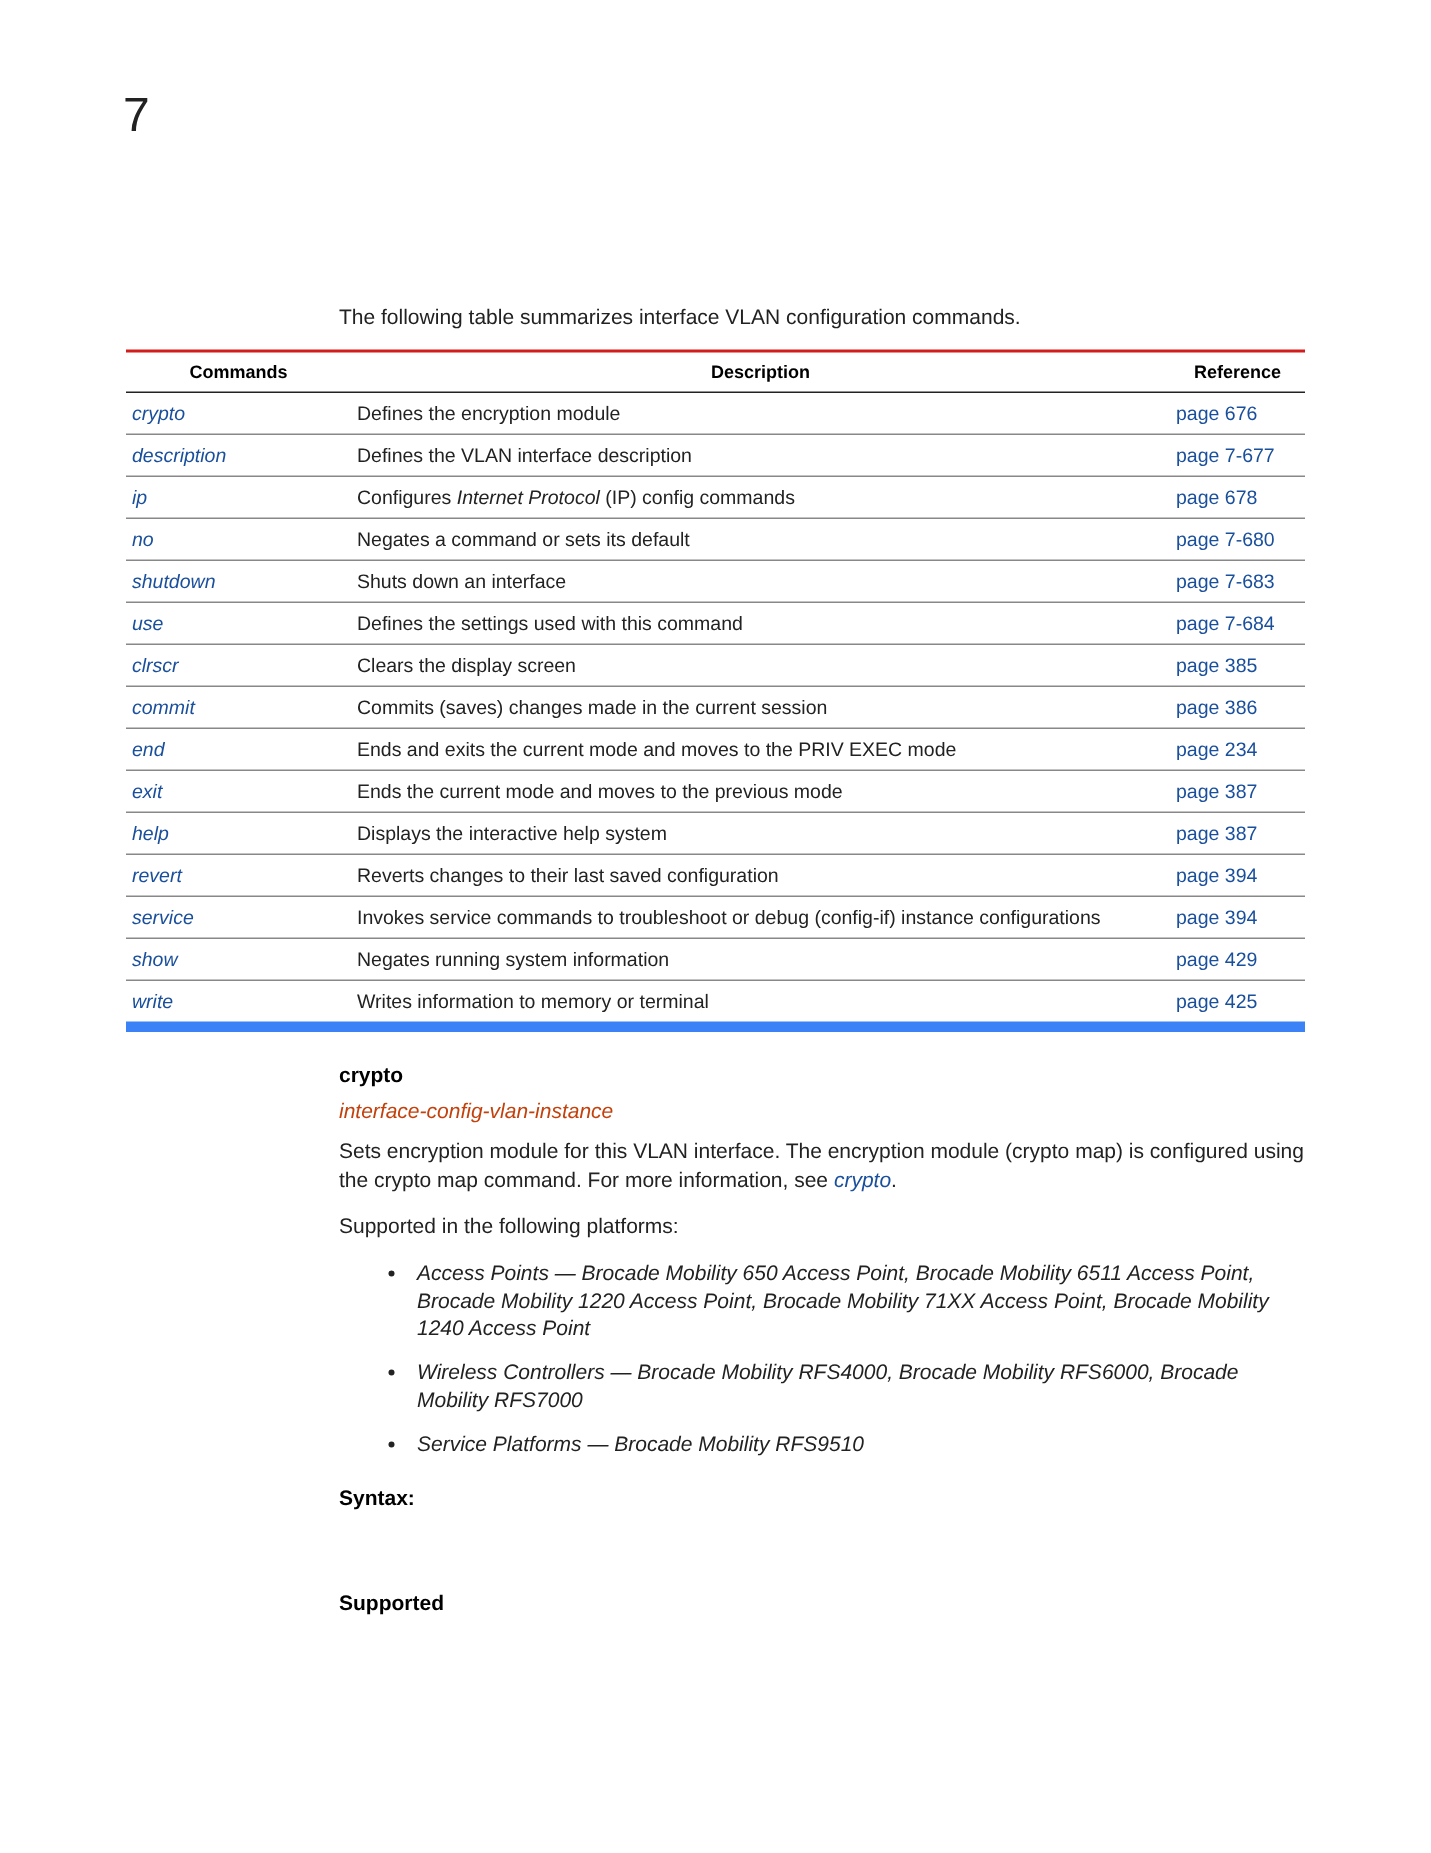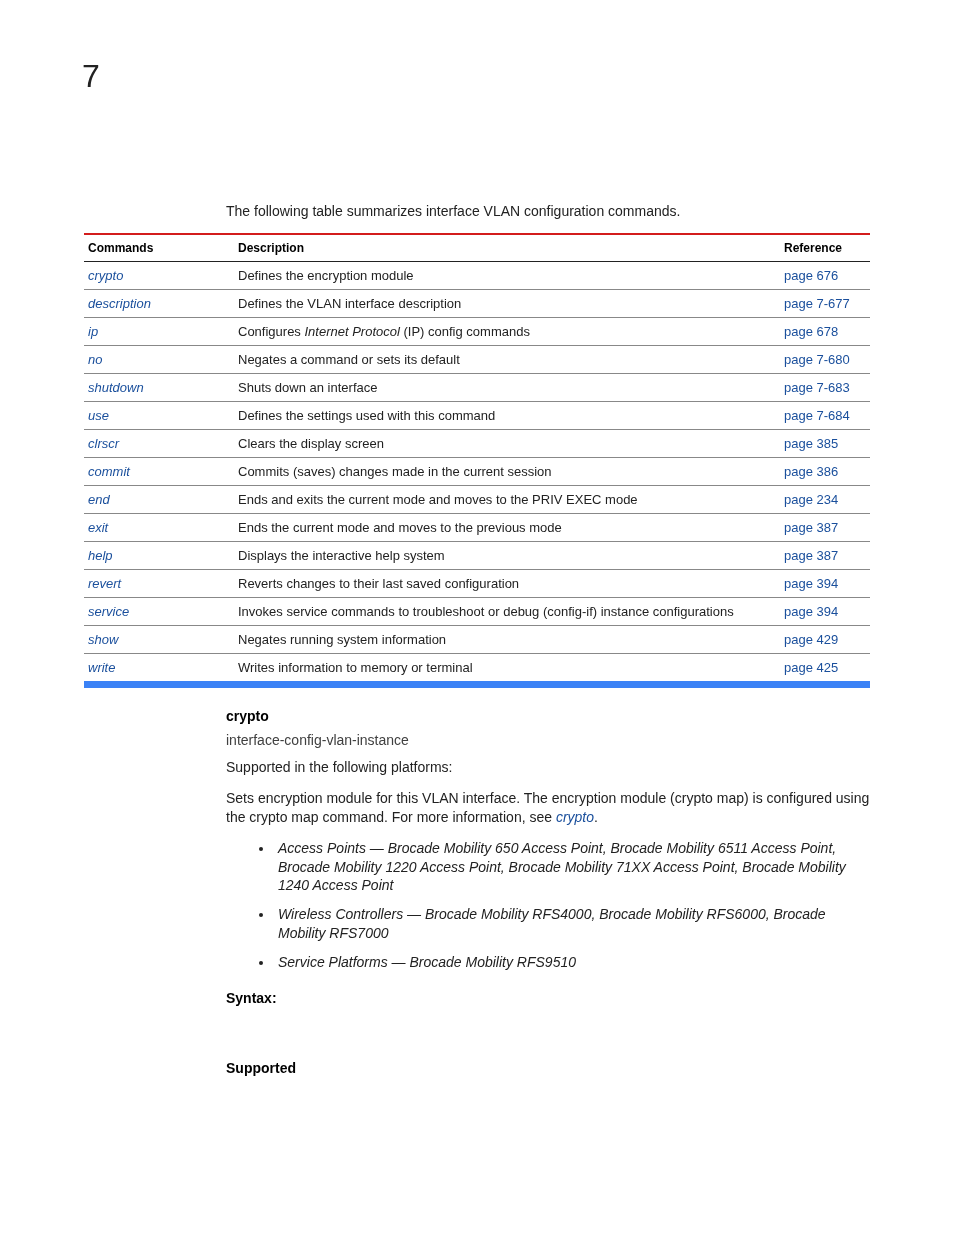--- a/index.html
+++ b/index.html
@@ -36,21 +36,21 @@
     border-top: 2px solid #d31c1c;
     border-bottom: 1px solid #222;
   }
   tbody tr {
     border-bottom: 1px solid #888;
   }
   tbody tr:last-child {
     border-bottom: 7px solid #3b82f6;
   }
   th {
-    text-align: left;
+    text-align: center;
     font-weight: bold;
     padding: 6px 4px;
     color: #000;
     font-size: 12px;
   }
   td {
     padding: 6px 4px;
     vertical-align: top;
   }
   .col-cmd { width: 150px; }
@@ -68,21 +68,22 @@
     margin-top: 20px;
   }
   .section-heading {
     font-weight: bold;
     font-size: 14px;
     margin-top: 18px;
     margin-bottom: 8px;
     color: #000;
   }
   .section-link {
-    color: #404040;
+    color: #c2410c;
+    font-style: italic;
     font-size: 14px;
     display: block;
     margin-bottom: 10px;
   }
   .section p {
     margin: 0 0 12px 0;
     line-height: 1.35;
     color: #222;
   }
   ul.platforms {
@@ -197,24 +198,24 @@
         <td><span class="link-cmd">write</span></td>
         <td>Writes information to memory or terminal</td>
         <td><span class="link-ref">page 425</span></td>
       </tr>
     </tbody>
   </table>
 
   <div class="section">
     <div class="section-heading">crypto</div>
     <span class="section-link">interface-config-vlan-instance</span>
-    <p>Supported in the following platforms:</p>
     <p>
       <span>Sets encryption module for this VLAN interface. The encryption module (crypto map) is configured using the crypto map command. For more information, see </span><span class="inline-link">crypto</span><span>.</span>
     </p>
+    <p>Supported in the following platforms:</p>
     <ul class="platforms">
       <li>Access Points — Brocade Mobility 650 Access Point, Brocade Mobility 6511 Access Point, Brocade Mobility 1220 Access Point, Brocade Mobility 71XX Access Point, Brocade Mobility 1240 Access Point</li>
       <li>Wireless Controllers — Brocade Mobility RFS4000, Brocade Mobility RFS6000, Brocade Mobility RFS7000</li>
       <li>Service Platforms — Brocade Mobility RFS9510</li>
     </ul>
     <div class="section-heading">Syntax:</div>
     <div style="height:28px"></div>
     <div class="section-heading">Supported</div>
   </div>
 </div>

